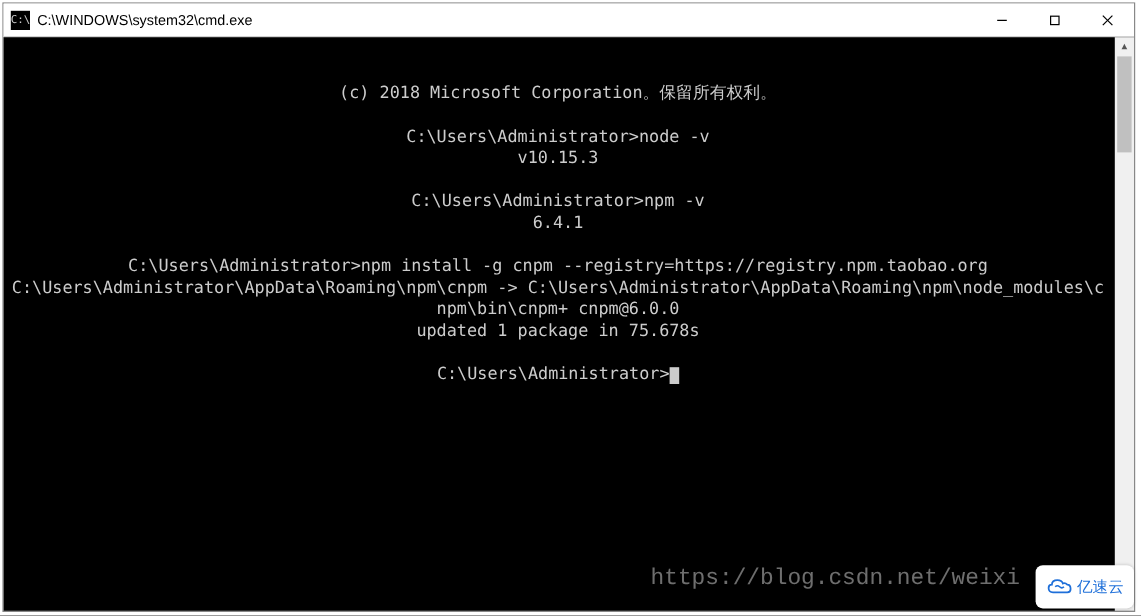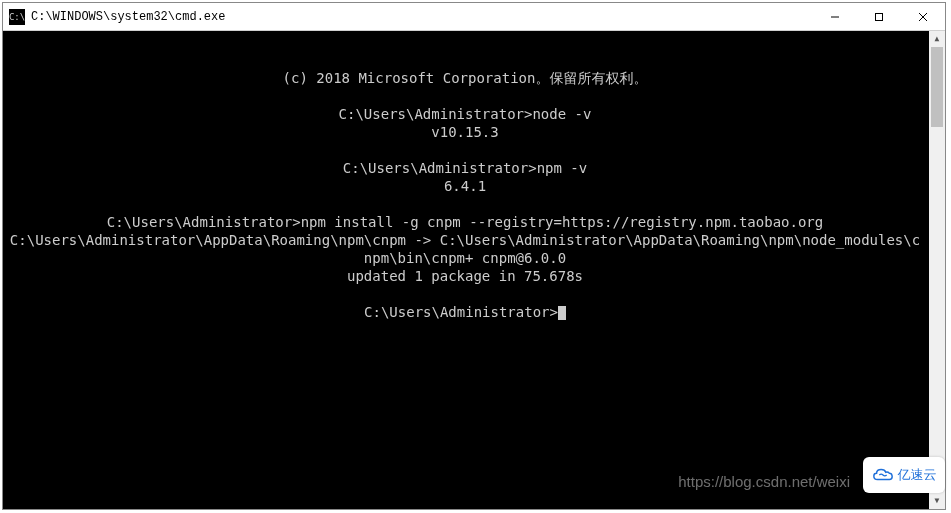--- a/index.html
+++ b/index.html
@@ -43,21 +43,20 @@
       background: #000;
       display: flex;
       align-items: center;
       justify-content: center;
       font-size: 9px;
       color: #ccc;
       font-family: monospace;
     }
     .title-text {
       flex: 1;
-      font-family: Liberation Mono, monospace;
     }
     .win-controls {
       display: flex;
       height: 100%;
     }
     .win-btn {
       width: 44px;
       height: 100%;
       display: flex;
       align-items: center;
@@ -124,27 +123,27 @@
       width: 8px;
       height: 14px;
       background: #ccc;
       vertical-align: text-bottom;
     }
     .watermark {
       position: absolute;
       bottom: 18px;
       right: 95px;
       color: rgba(200,200,200,0.55);
-      font-family: Liberation Sans, sans-serif;
-      font-size: 15px;
+      font-family: Liberation Mono, monospace;
+      font-size: 19px;
       pointer-events: none;
     }
     .badge {
       position: absolute;
-      bottom: 20px;
+      bottom: 6px;
       right: 6px;
       width: 82px;
       height: 36px;
       background: #fff;
       border-radius: 6px;
       display: flex;
       align-items: center;
       justify-content: center;
       gap: 4px;
       box-shadow: 0 0 3px rgba(0,0,0,0.2);

